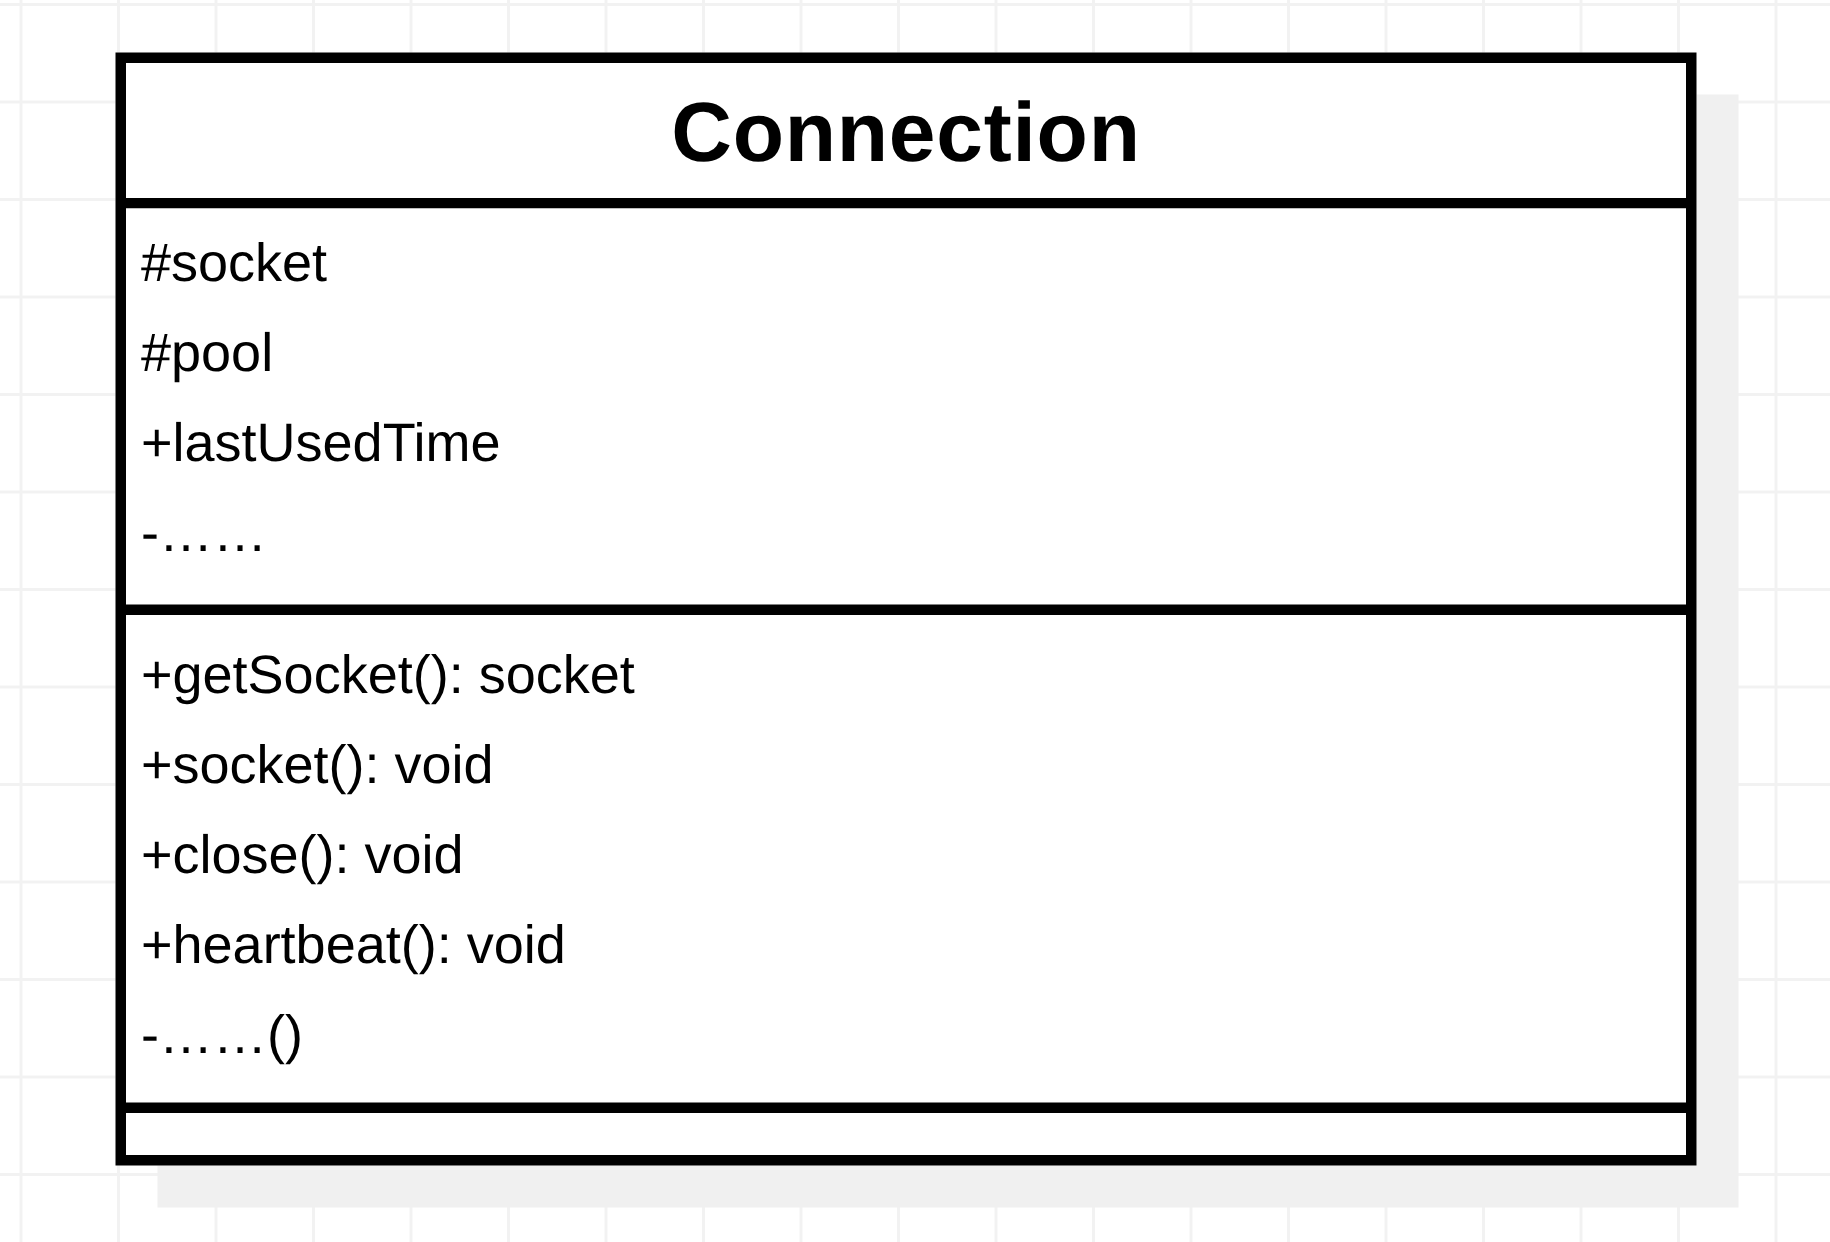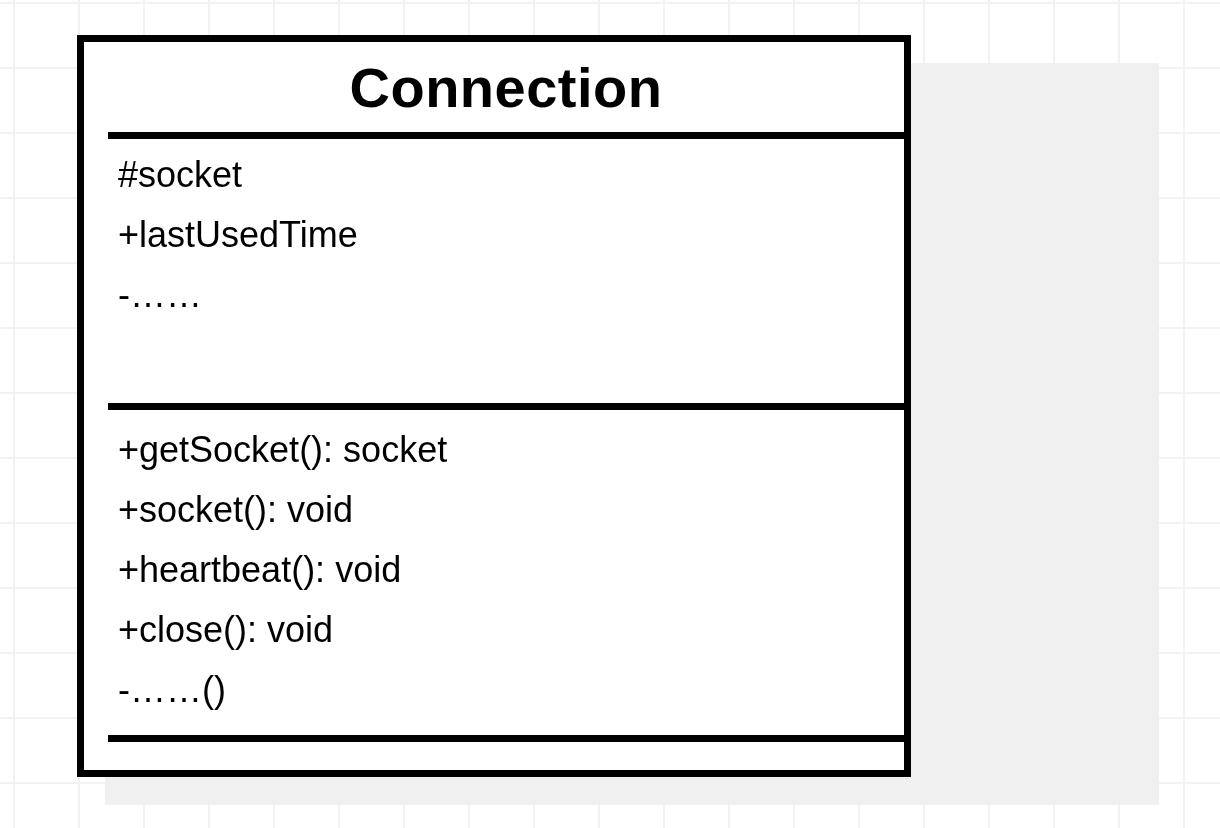--- a/index.html
+++ b/index.html
@@ -27,28 +27,27 @@
     left: 105px;
     top: 63px;
     width: 1054px;
     height: 742px;
     background: #f0f0f0;
   }
   .class-box {
     position: absolute;
     left: 77px;
     top: 35px;
-    width: 834px;
+    width: 1054px;
     height: 742px;
     box-sizing: border-box;
     border: 7px solid #000000;
     background: #ffffff;
     display: flex;
     flex-direction: column;
-    padding-left: 24px;
   }
   .compartment {
     box-sizing: border-box;
     border-bottom: 7px solid #000000;
     background: #ffffff;
   }
   .class-header {
     height: 97px;
     display: flex;
     align-items: center;
@@ -87,29 +86,30 @@
   <div class="class-shadow"></div>
 
   <div class="class-box">
 
     <div class="compartment class-header">
       <span class="class-title">Connection</span>
     </div>
 
     <div class="compartment class-attributes">
       <div class="member-row">#socket</div>
+      <div class="member-row">#pool</div>
       <div class="member-row">+lastUsedTime</div>
       <div class="member-row">-……</div>
     </div>
 
     <div class="compartment class-methods">
       <div class="member-row">+getSocket(): socket</div>
       <div class="member-row">+socket(): void</div>
+      <div class="member-row">+close(): void</div>
       <div class="member-row">+heartbeat(): void</div>
-      <div class="member-row">+close(): void</div>
       <div class="member-row">-……()</div>
     </div>
 
     <div class="compartment class-footer"></div>
 
   </div>
 
 </div>
 
 </body></html>

